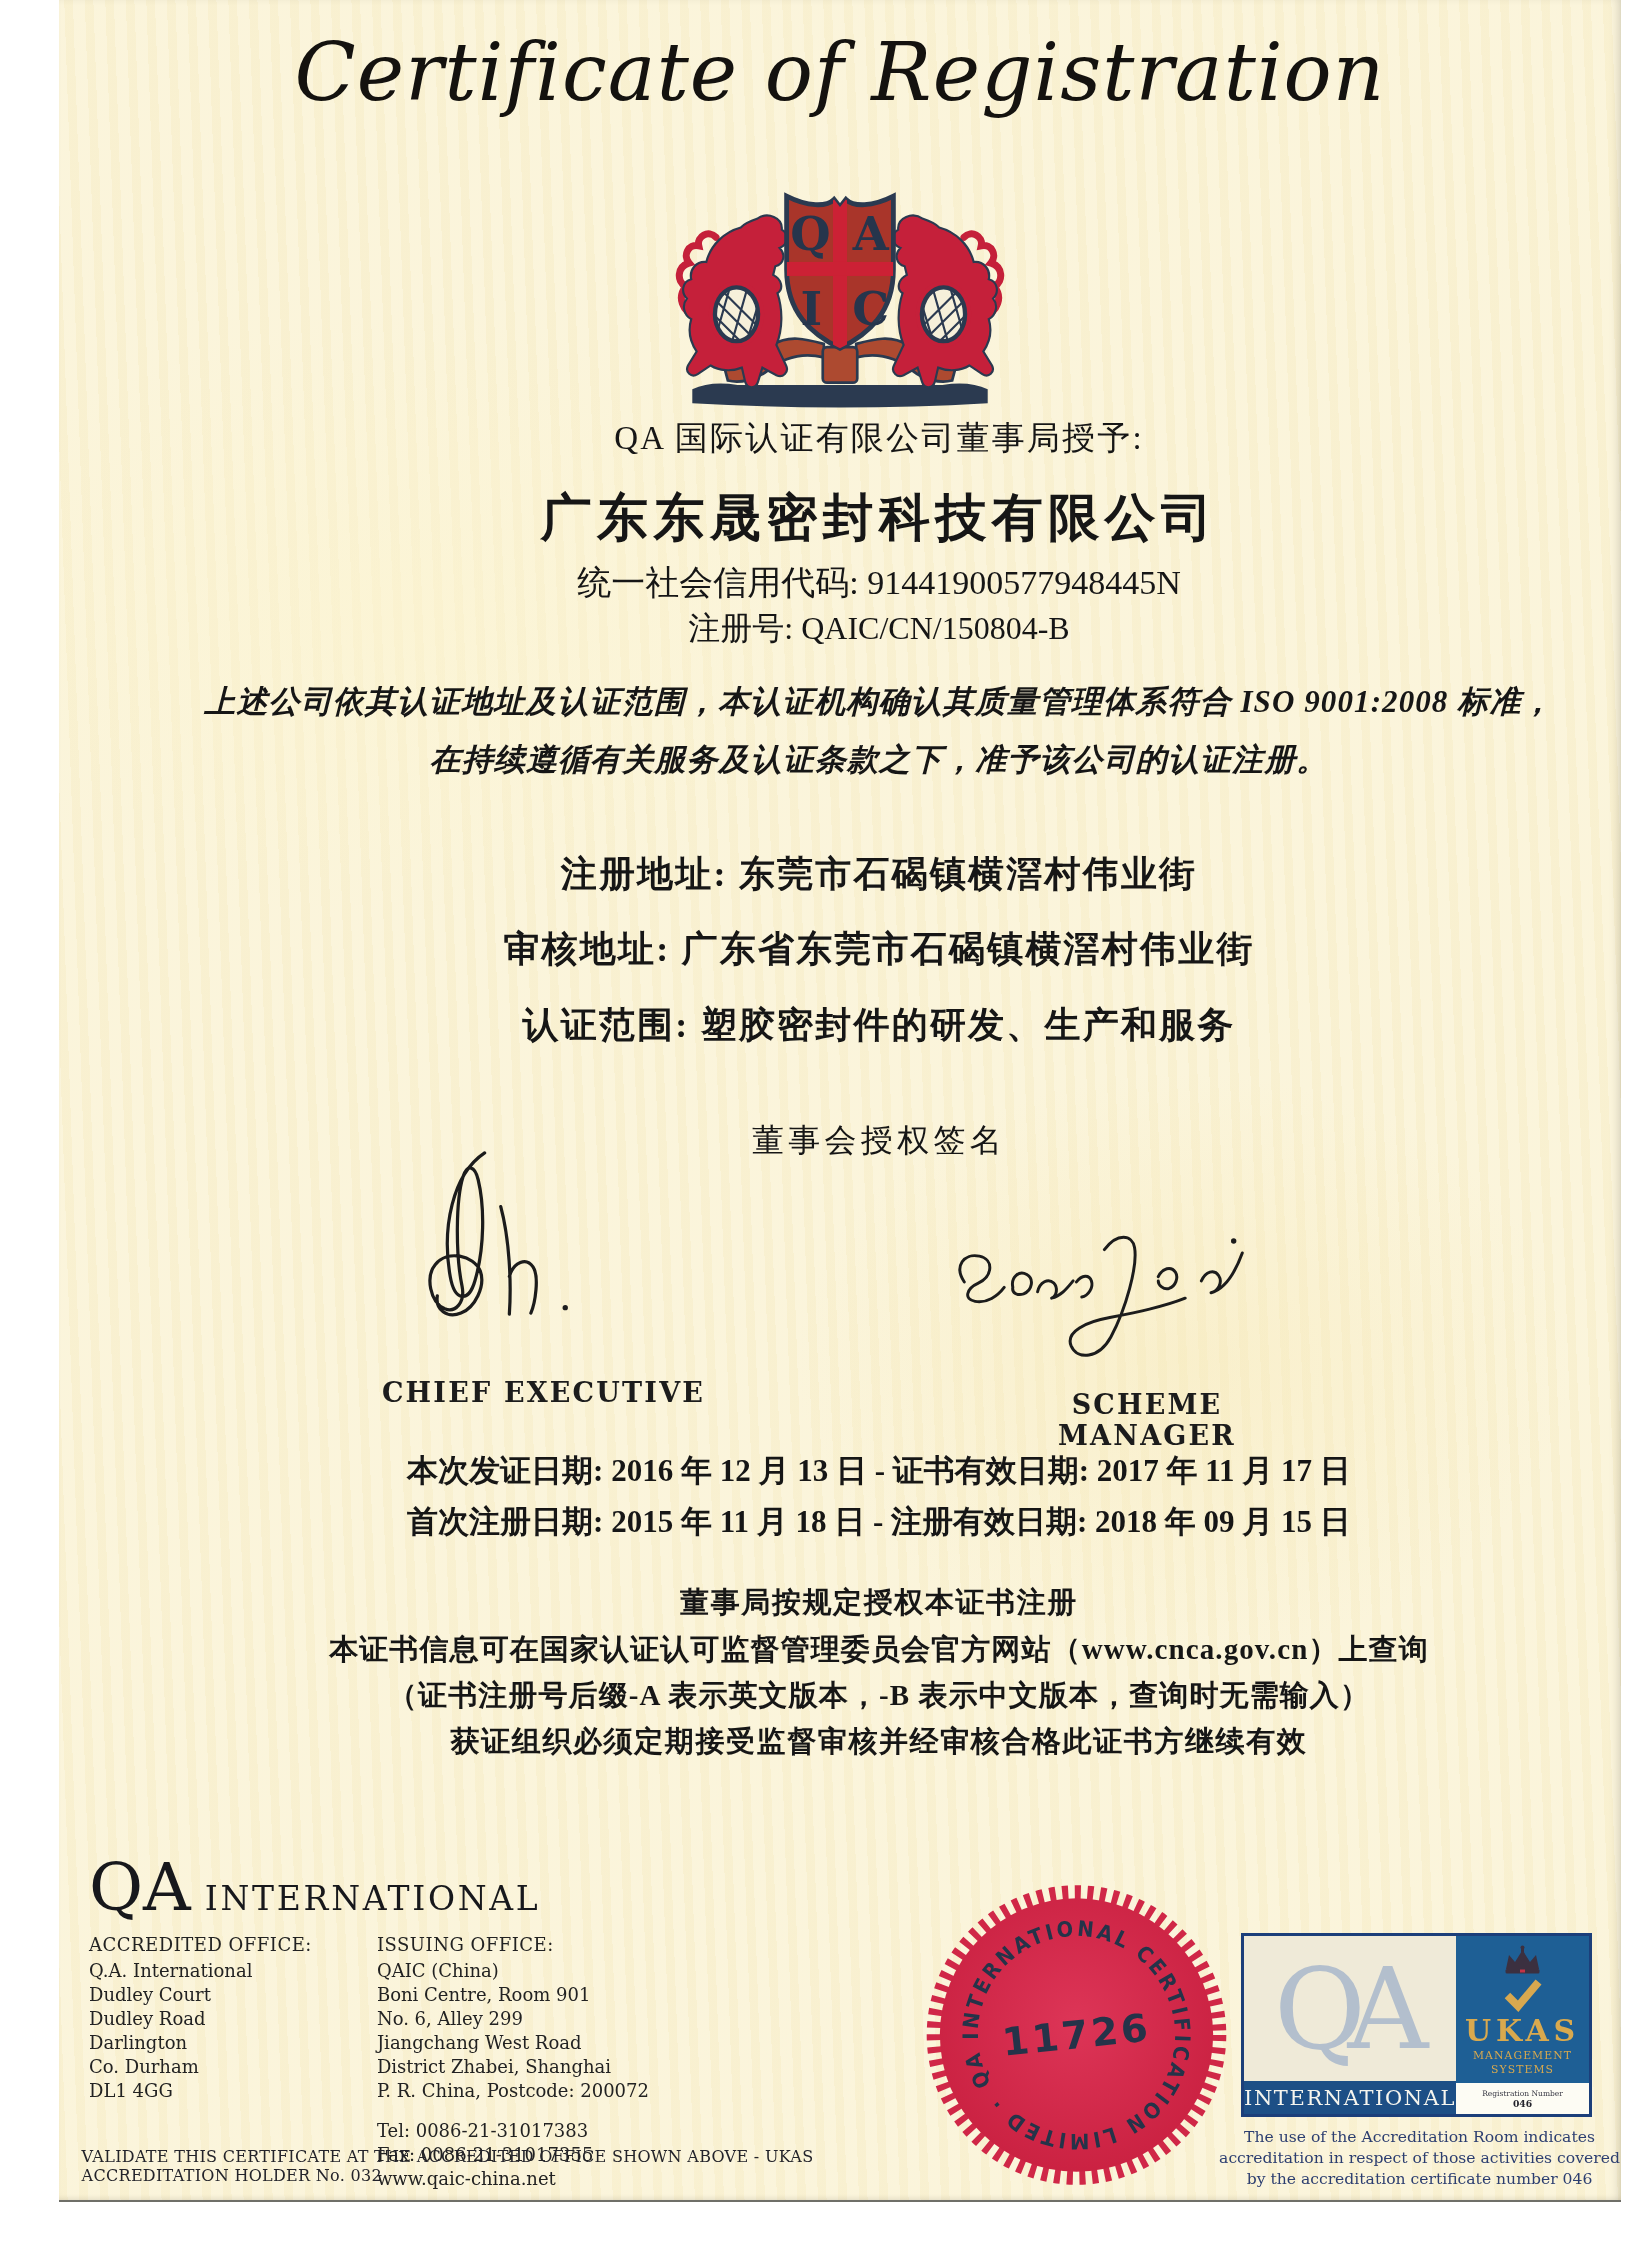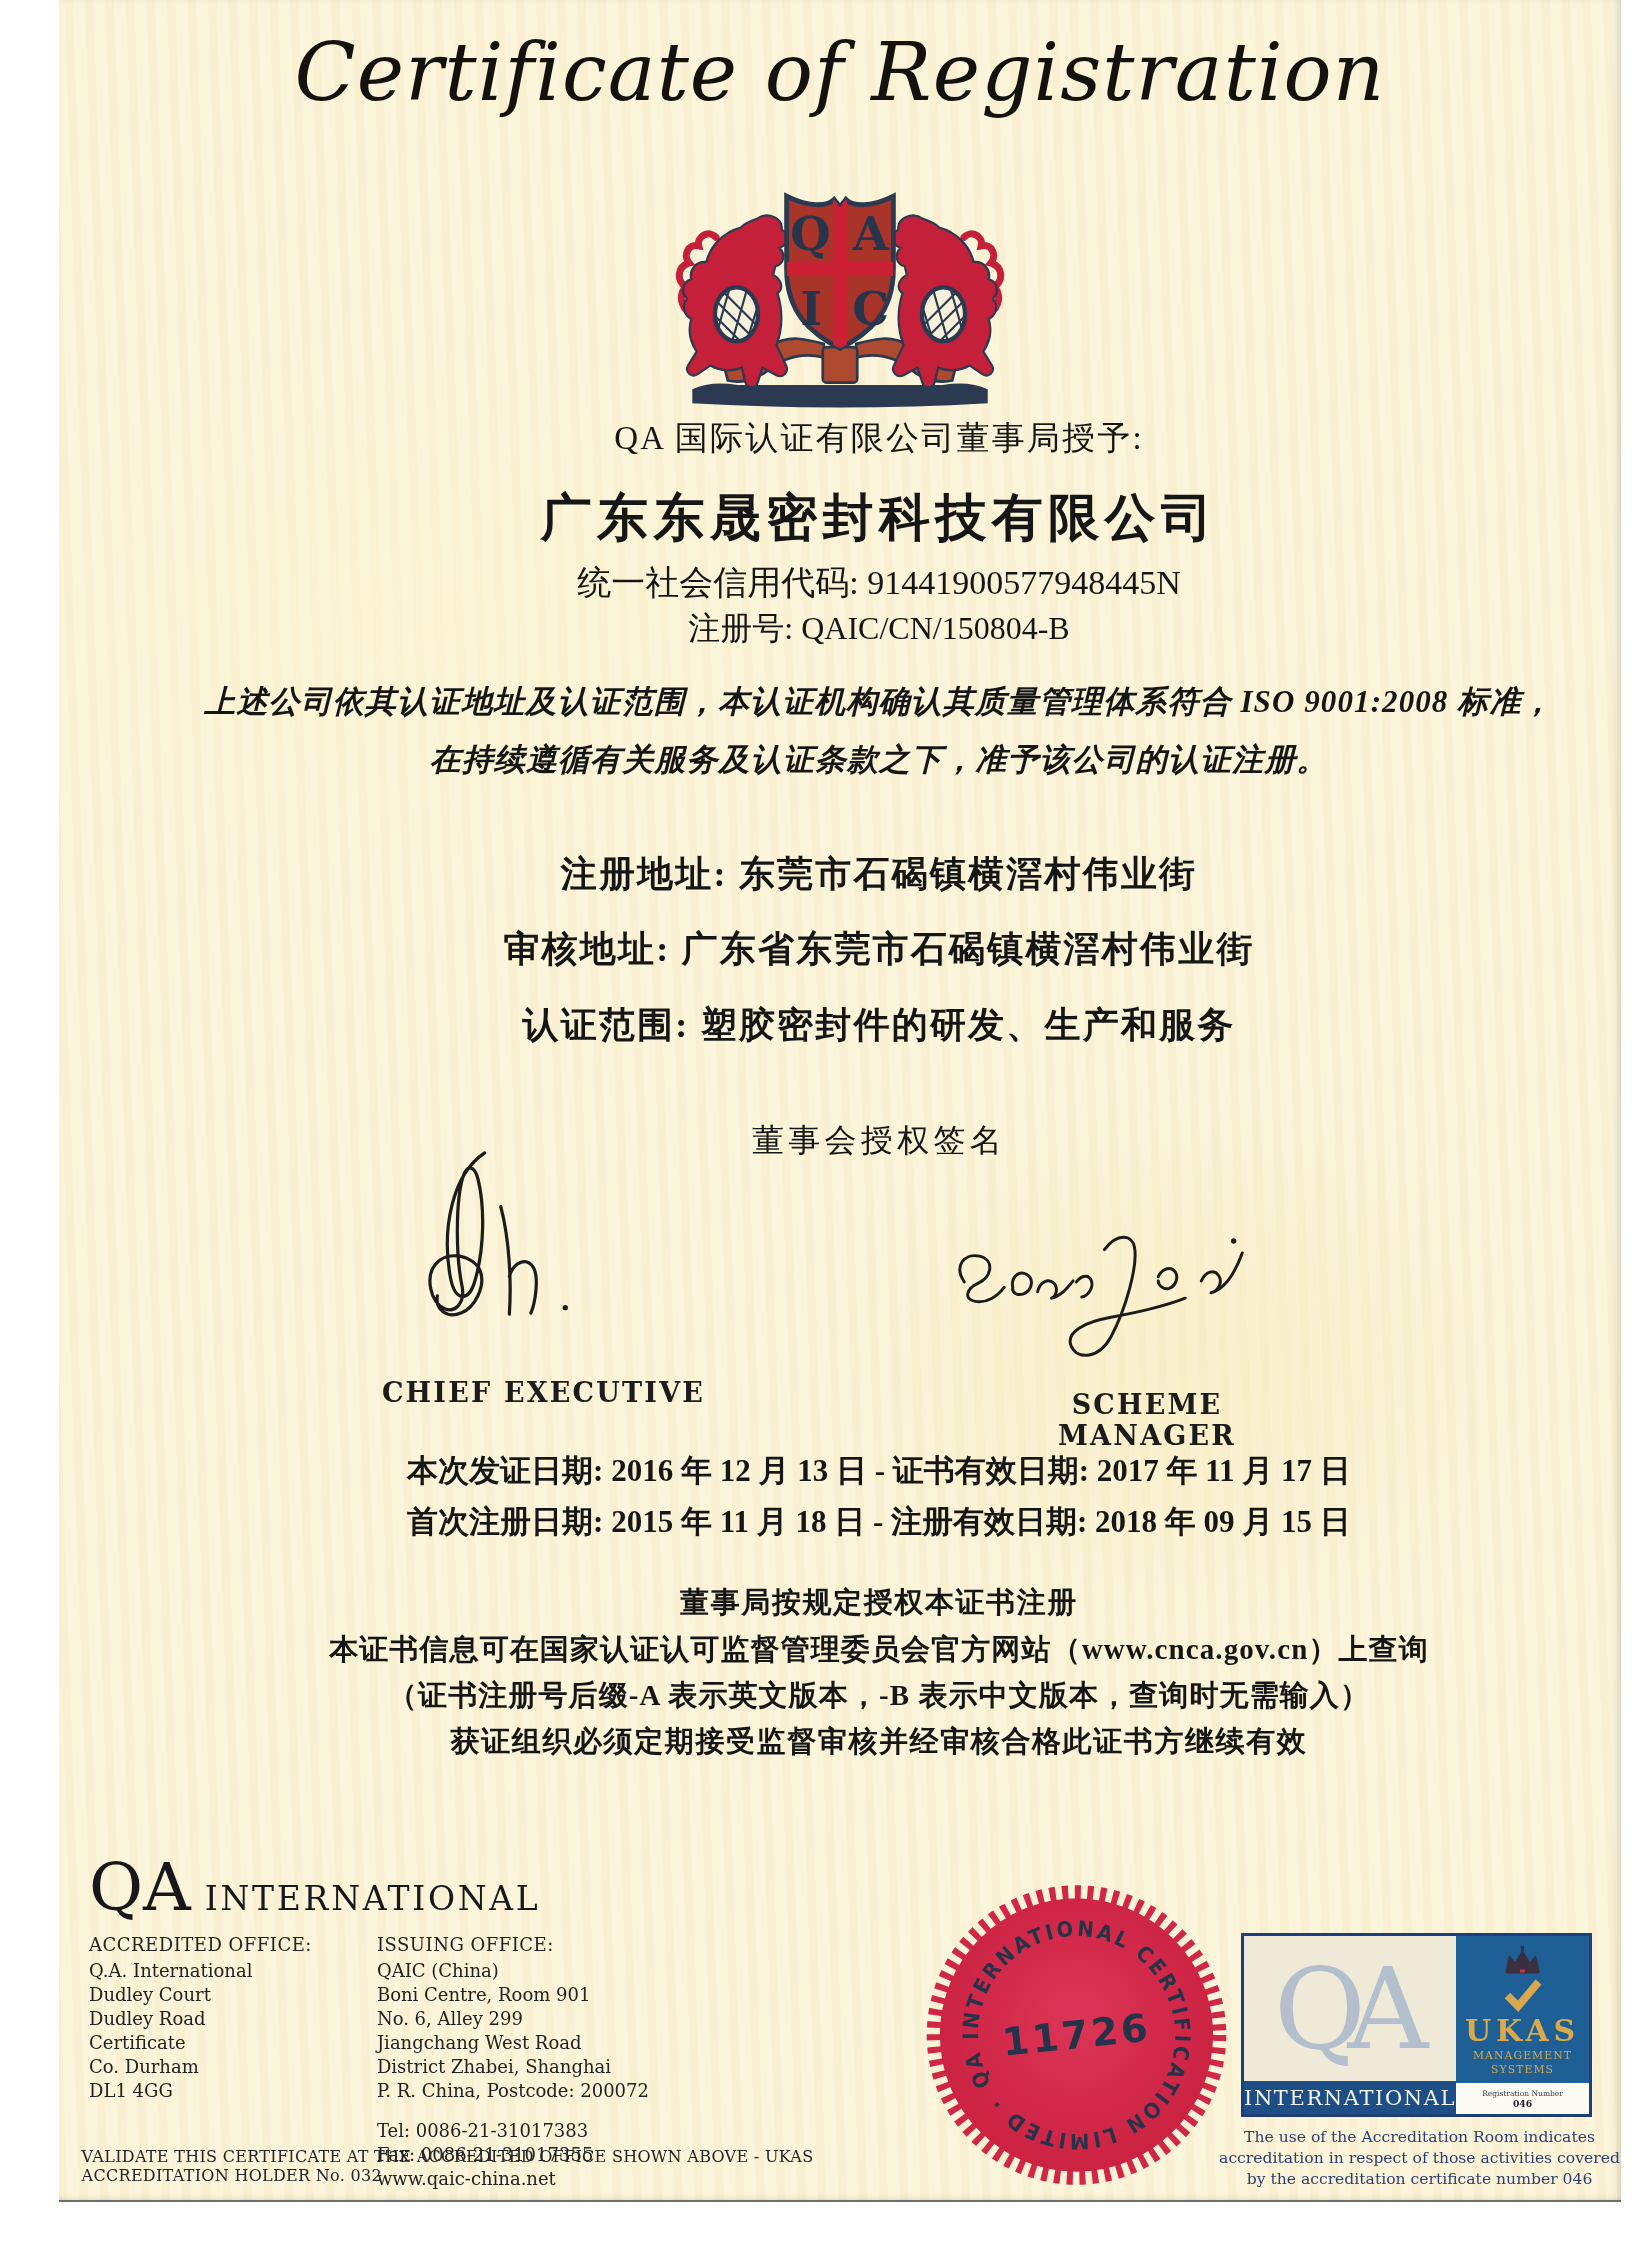--- a/index.html
+++ b/index.html
@@ -199,21 +199,21 @@
     <span class="qa">QA</span>
     <span class="rest">INTERNATIONAL</span>
   </div>
 
   <div class="abs offices">
     <div class="col">
       <div class="head">ACCREDITED OFFICE:</div>
       <div>Q.A. International</div>
       <div>Dudley Court</div>
       <div>Dudley Road</div>
-      <div>Certificate</div>
+      <div>Darlington</div>
       <div>Co. Durham</div>
       <div>DL1 4GG</div>
     </div>
     <div class="col">
       <div class="head">ISSUING OFFICE:</div>
       <div>QAIC (China)</div>
       <div>Boni Centre, Room 901</div>
       <div>No. 6, Alley 299</div>
       <div>Jiangchang West Road</div>
       <div>District Zhabei, Shanghai</div>

